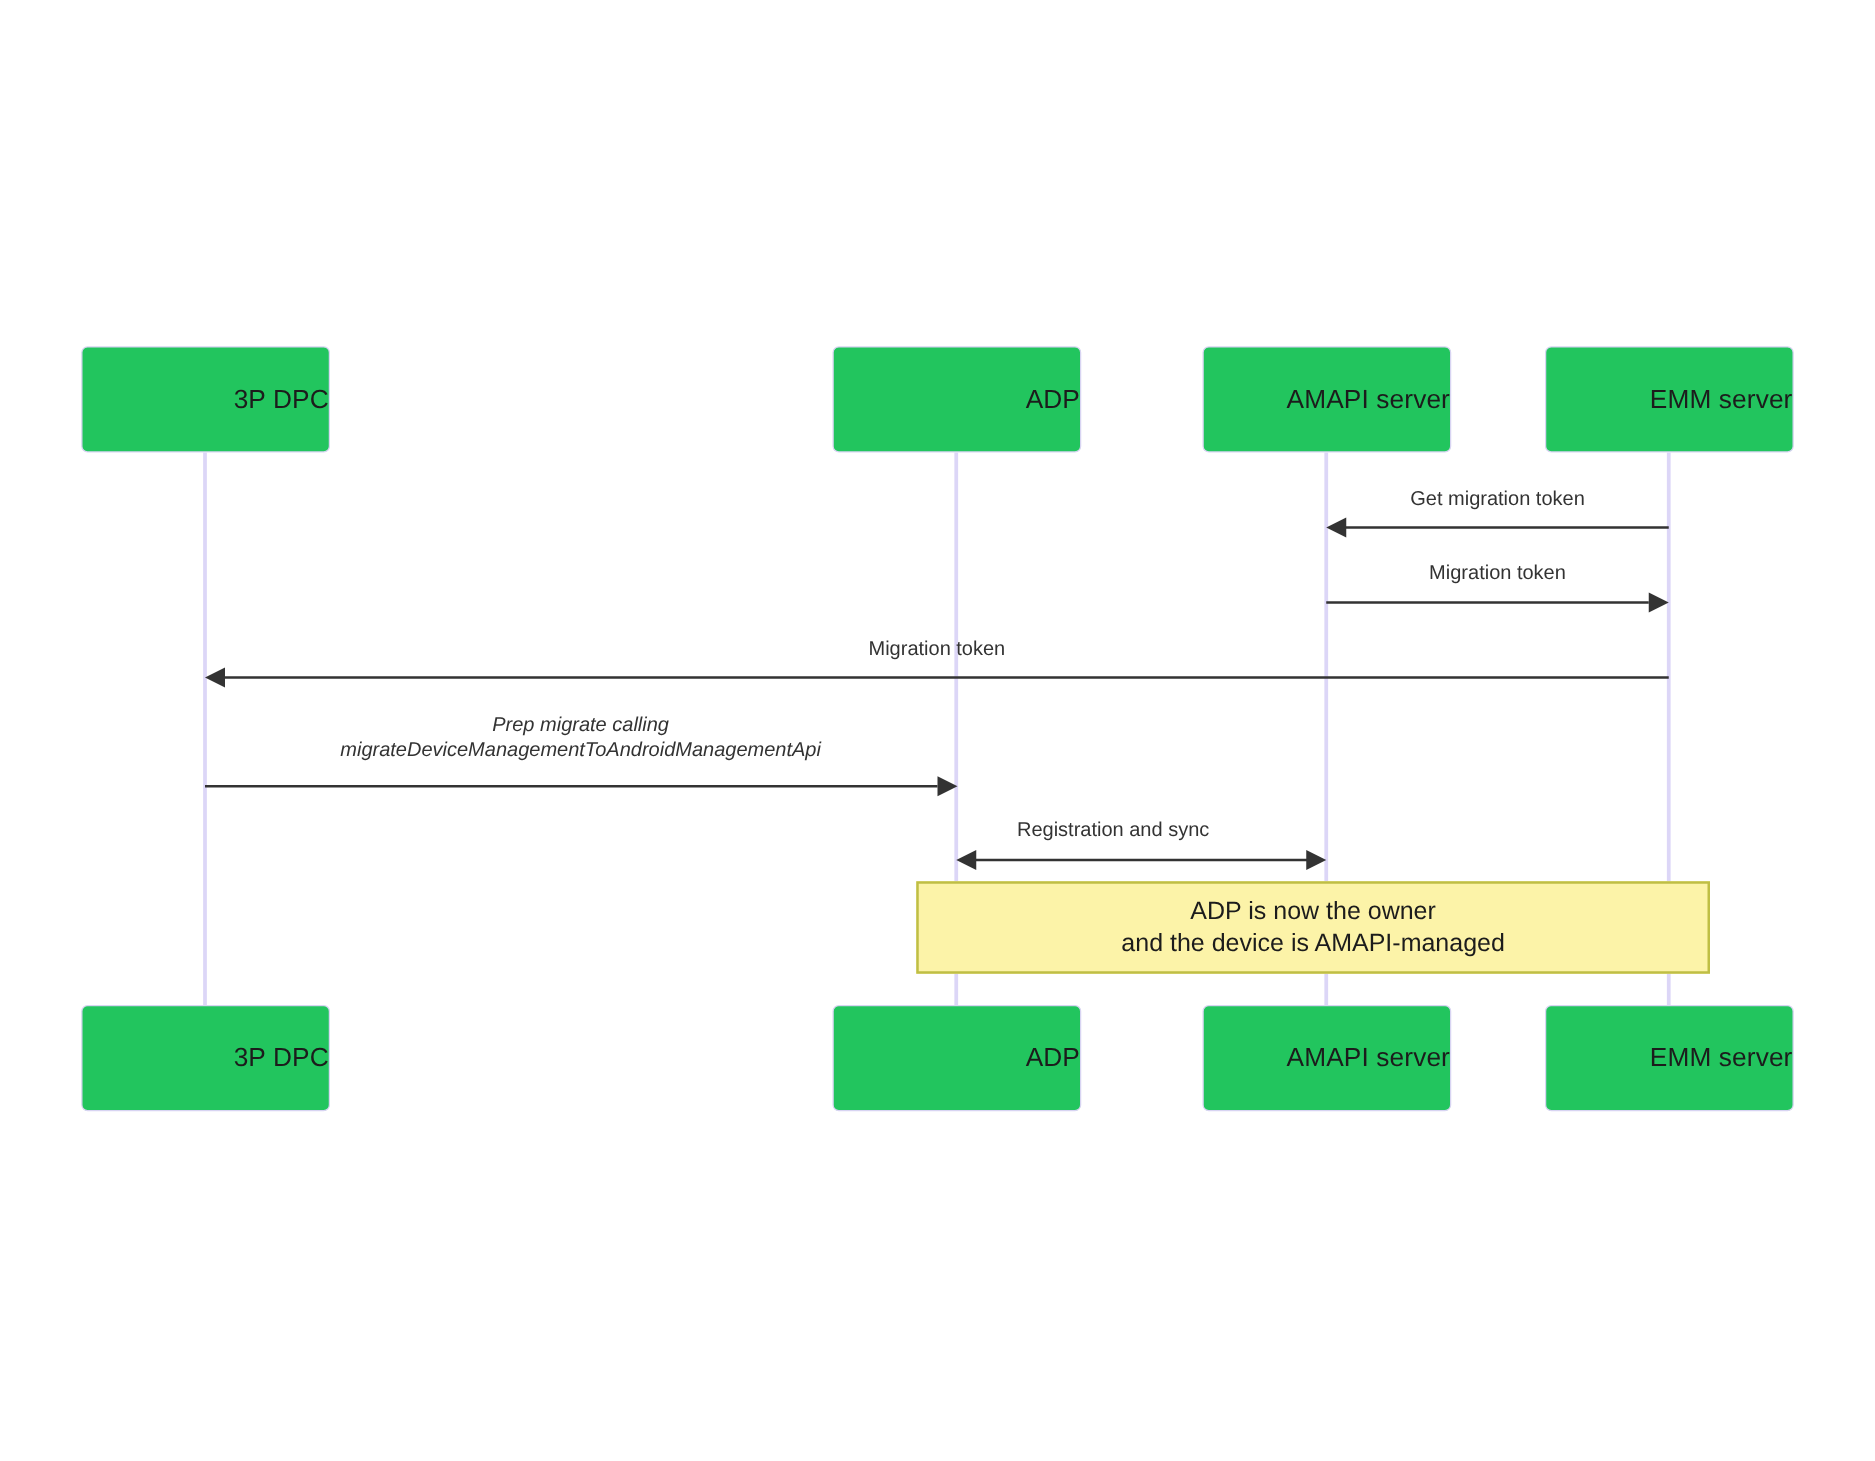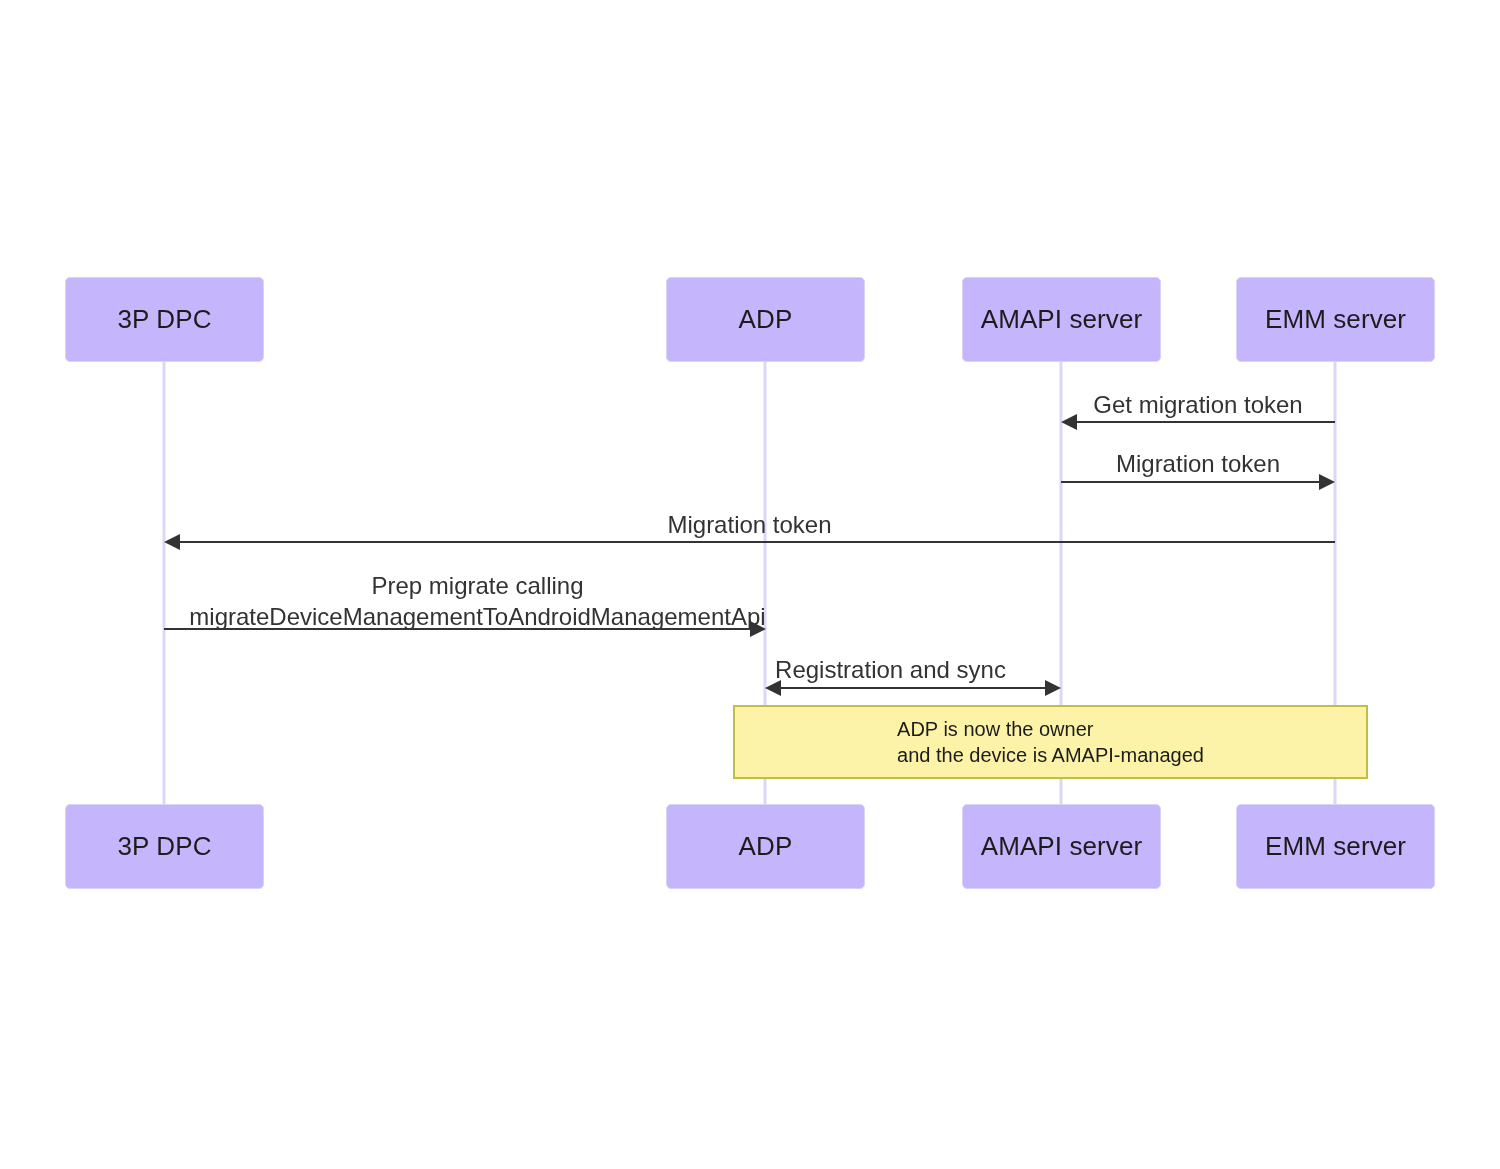--- a/index.html
+++ b/index.html
@@ -22,27 +22,27 @@
   }
   .lifeline {
     position: absolute;
     width: 3px;
     background: #dcd6f7;
     transform: translateX(-1.5px);
   }
   .participant {
     position: absolute;
     box-sizing: border-box;
-    background: #c4b5fd;
+    background: #22c55e;
     border: 1px solid #d8d4f2;
     border-radius: 5px;
     display: flex;
     align-items: center;
-    justify-content: center;
-    font-size: 26px;
+    justify-content: flex-end;
+    font-size: 21px;
     color: #1c1c1c;
     font-family: "Liberation Sans", sans-serif;
     letter-spacing: 0.1px;
   }
   .msg-line {
     position: absolute;
     height: 0;
     border-top: 2px solid #333333;
   }
   .arrowhead {
@@ -53,36 +53,36 @@
     border-bottom: 8px solid transparent;
   }
   .arrowhead.right {
     border-left: 16px solid #333333;
   }
   .arrowhead.left {
     border-right: 16px solid #333333;
   }
   .msg-label {
     position: absolute;
-    font-size: 24px;
+    font-size: 16px;
     color: #333333;
     text-align: center;
     line-height: 1.28;
     white-space: pre-line;
     font-family: "Liberation Sans", sans-serif;
   }
   .note {
     position: absolute;
     box-sizing: border-box;
     background: #fcf3a8;
     border: 2px solid #bfbe45;
     display: flex;
     align-items: center;
     justify-content: center;
-    text-align: left;
+    text-align: center;
     font-size: 20px;
     color: #1c1c1c;
     line-height: 1.3;
     white-space: pre-line;
     font-family: "Liberation Sans", sans-serif;
   }
 </style>
 </head>
 <body>
 
@@ -111,21 +111,21 @@
   <div class="arrowhead left" style="left:1061px; top:414px;"></div>
 
   <div class="msg-label" style="left:1061px; top:449px; width:274px;">Migration token</div>
   <div class="msg-line" style="left:1061px; top:481px; width:258px;"></div>
   <div class="arrowhead right" style="left:1319px; top:474px;"></div>
 
   <div class="msg-label" style="left:164px; top:510px; width:1171px;">Migration token</div>
   <div class="msg-line" style="left:179px; top:541px; width:1156px;"></div>
   <div class="arrowhead left" style="left:164px; top:534px;"></div>
 
-  <div class="msg-label" style="left:177px; top:571px; width:601px;">Prep migrate calling
+  <div class="msg-label" style="left:164px; top:571px; width:601px;font-style:italic;">Prep migrate calling
 migrateDeviceManagementToAndroidManagementApi</div>
   <div class="msg-line" style="left:164px; top:628px; width:586px;"></div>
   <div class="arrowhead right" style="left:750px; top:621px;"></div>
 
   <div class="msg-label" style="left:765px; top:655px; width:251px;">Registration and sync</div>
   <div class="msg-line" style="left:780px; top:687px; width:266px;"></div>
   <div class="arrowhead left" style="left:765px; top:680px;"></div>
   <div class="arrowhead right" style="left:1045px; top:680px;"></div>
 
   <div class="note" style="left:733px; top:705px; width:635px; height:74px;">ADP is now the owner

